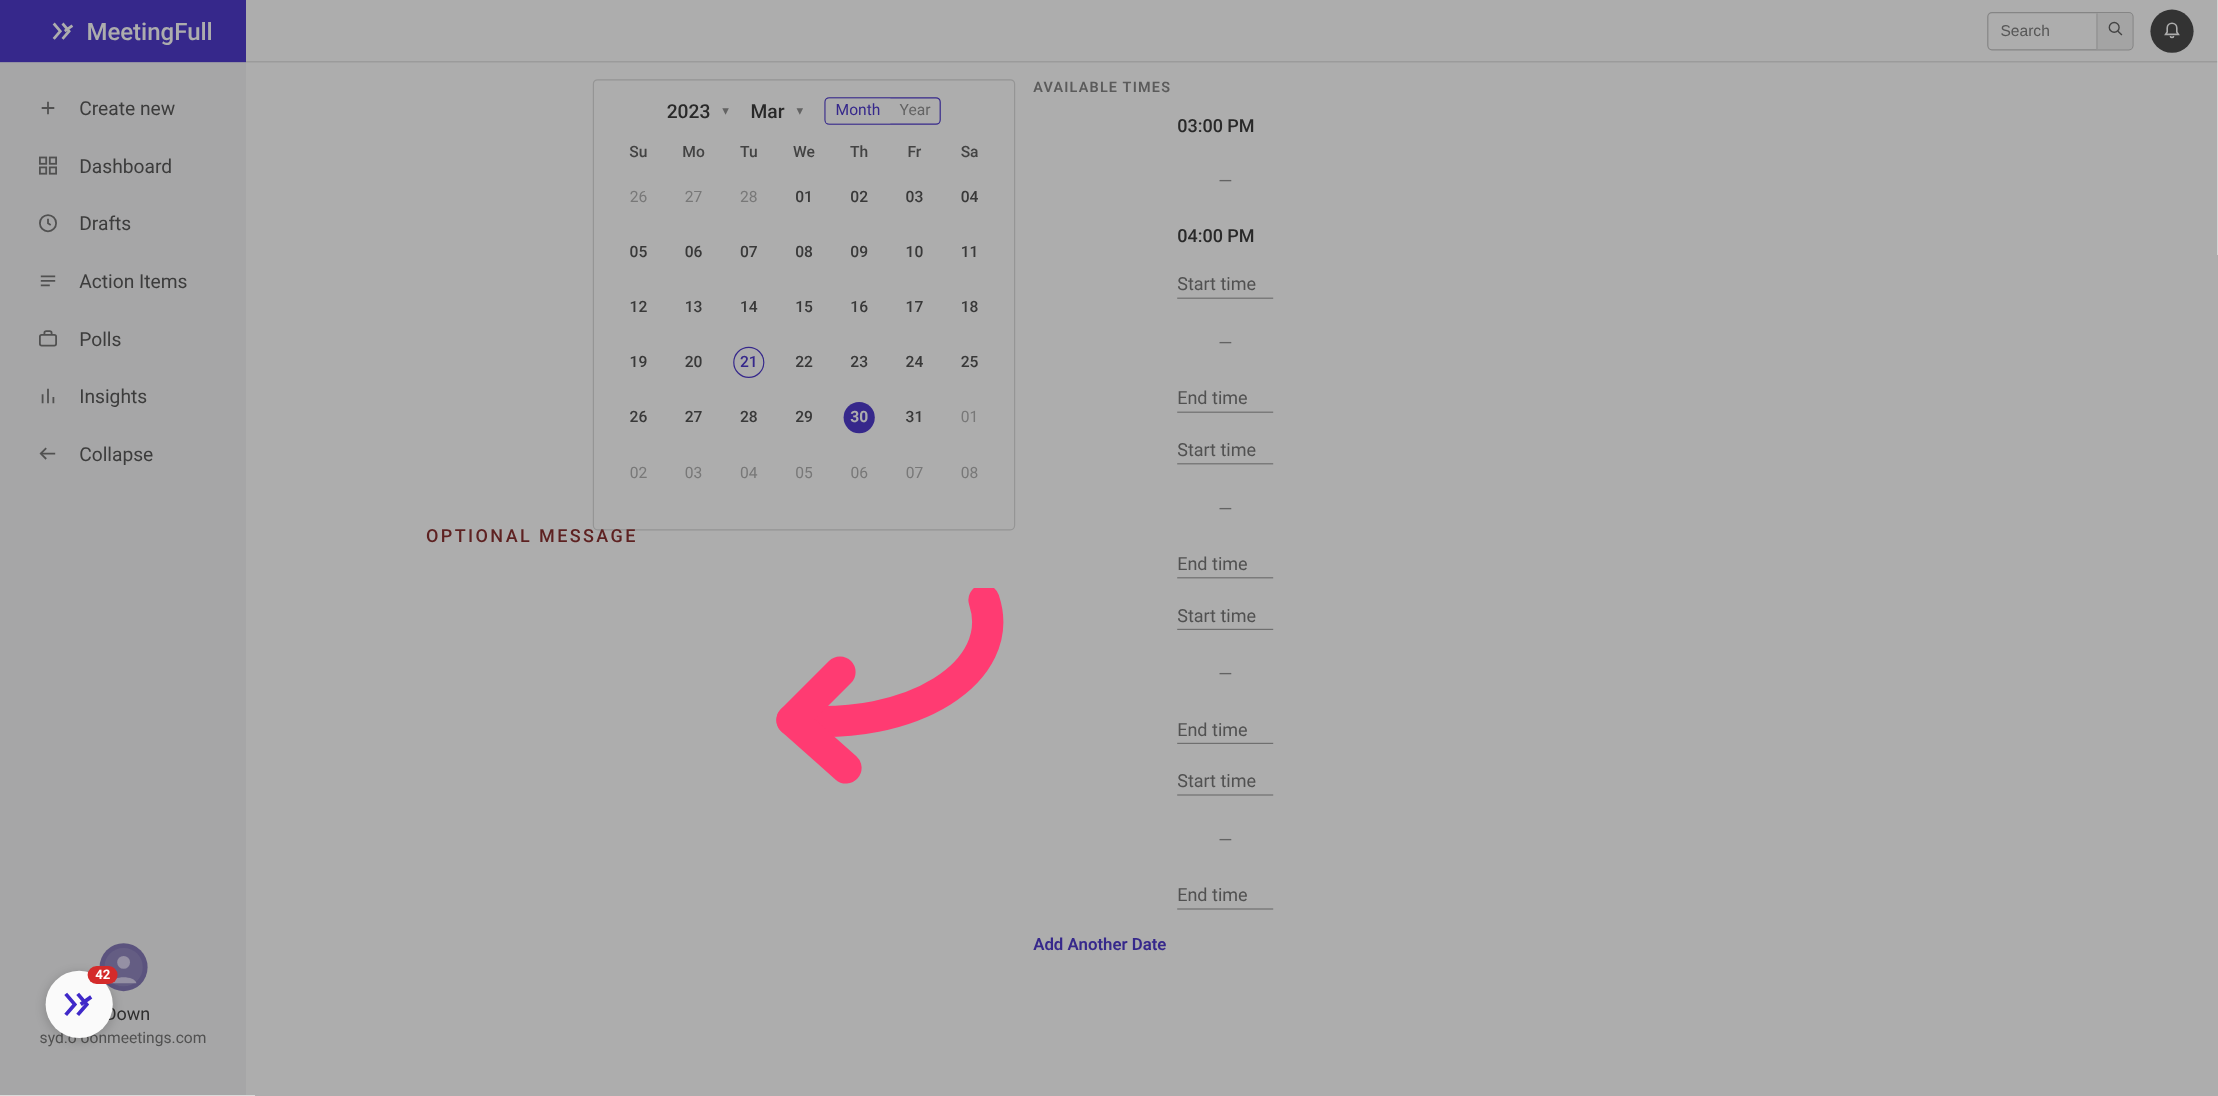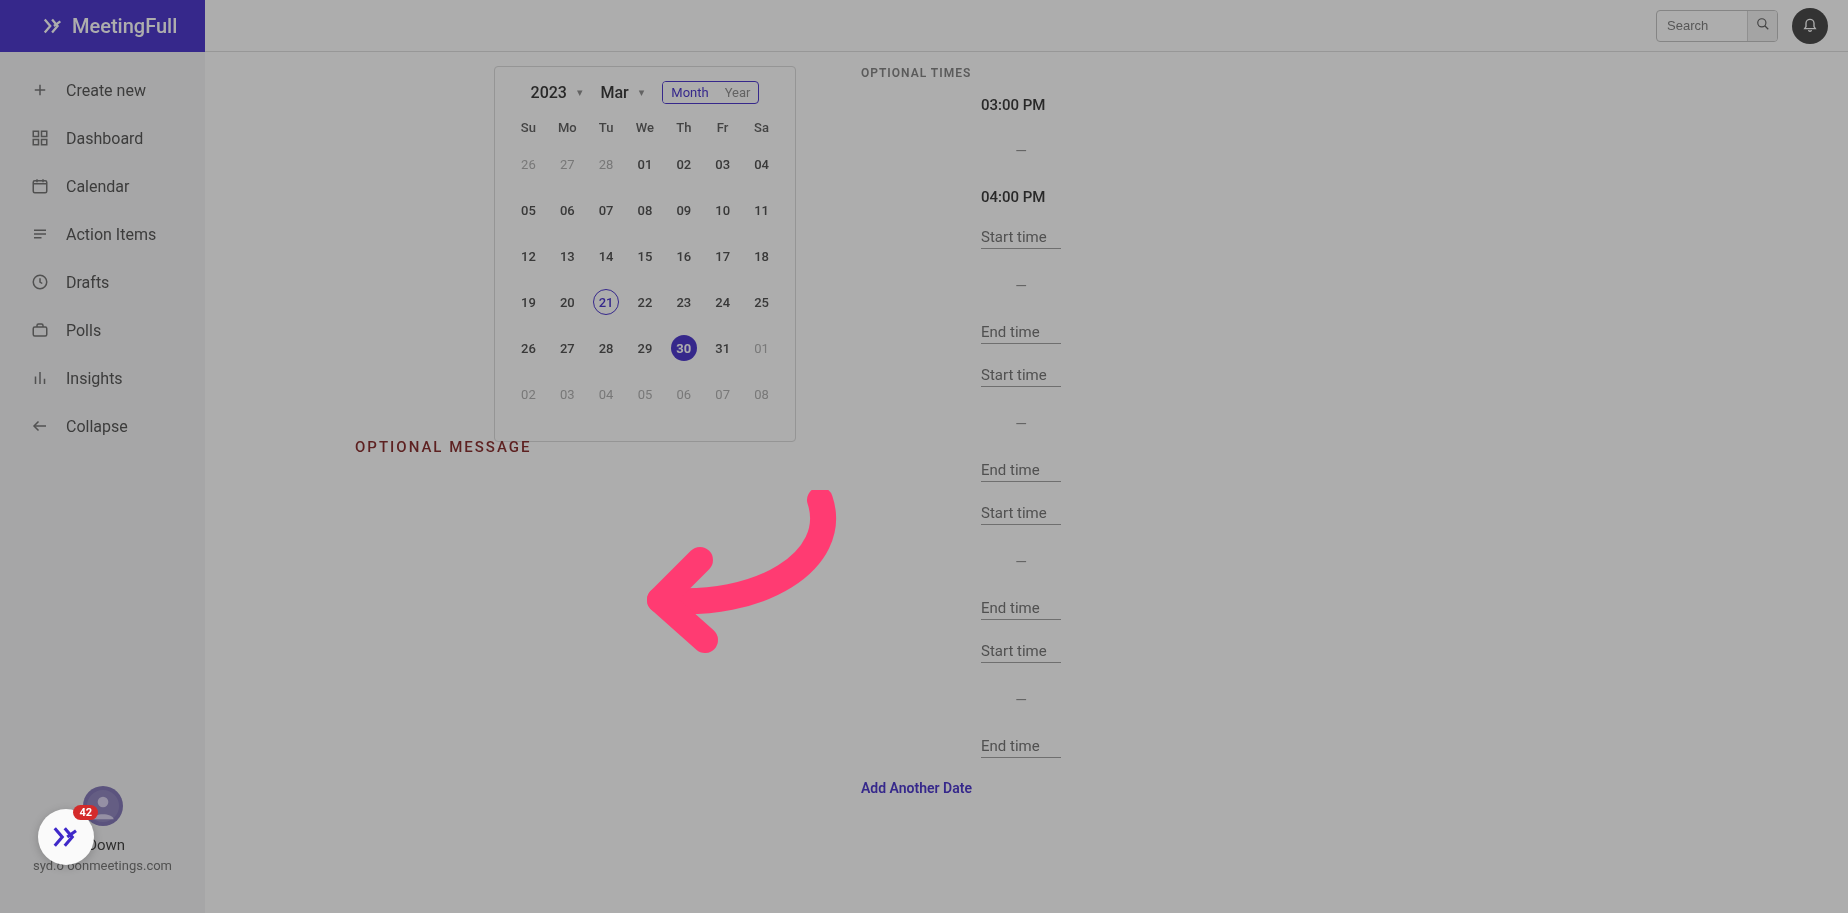--- a/index.html
+++ b/index.html
@@ -121,21 +121,21 @@
   .user-name { font-size: 15px; color: #333; margin-bottom: 4px; }
   .user-email { font-size: 13px; color: #6b6b6b; }
   
   .main {
     position: absolute; left: 205px; top: 52px; right: 0; bottom: 0;
     z-index: 5;
   }
   .calendar-card {
     position: absolute;
     left: 289px; top: 14px;
-    width: 302px;
+    width: 352px;
     border: 1px solid #d8d8d8;
     border-radius: 4px;
     background: #fff;
     padding: 14px 14px 24px 14px;
   }
   .cal-head {
     display: flex; align-items: center; justify-content: center;
     gap: 18px;
     margin-bottom: 10px;
   }
@@ -355,46 +355,35 @@
               <rect x="14" y="3" width="7" height="7"></rect>
               <rect x="3" y="14" width="7" height="7"></rect>
               <rect x="14" y="14" width="7" height="7"></rect>
             </svg>
           </span>
           <span>Dashboard</span>
         </div>
         <div class="side-item">
           <span class="side-icon">
             <svg width="18" height="18" viewBox="0 0 24 24" fill="none" stroke="currentColor" stroke-width="2">
-              <rect x="3" y="5" width="18" height="16" rx="2"></rect>
-              <line x1="3" y1="9" x2="21" y2="9"></line>
-              <line x1="8" y1="3" x2="8" y2="7"></line>
-              <line x1="16" y1="3" x2="16" y2="7"></line>
-            </svg>
-          </span>
-          <span>Calendar</span>
+              <circle cx="12" cy="12" r="9"></circle>
+              <path d="M12 7v5l3 2"></path>
+            </svg>
+          </span>
+          <span>Drafts</span>
         </div>
         <div class="side-item">
           <span class="side-icon">
             <svg width="18" height="18" viewBox="0 0 24 24" fill="none" stroke="currentColor" stroke-width="2">
               <line x1="4" y1="7" x2="20" y2="7"></line>
               <line x1="4" y1="12" x2="20" y2="12"></line>
               <line x1="4" y1="17" x2="14" y2="17"></line>
             </svg>
           </span>
           <span>Action Items</span>
-        </div>
-        <div class="side-item">
-          <span class="side-icon">
-            <svg width="18" height="18" viewBox="0 0 24 24" fill="none" stroke="currentColor" stroke-width="2">
-              <circle cx="12" cy="12" r="9"></circle>
-              <path d="M12 7v5l3 2"></path>
-            </svg>
-          </span>
-          <span>Drafts</span>
         </div>
         <div class="side-item">
           <span class="side-icon">
             <svg width="18" height="18" viewBox="0 0 24 24" fill="none" stroke="currentColor" stroke-width="2">
               <rect x="3" y="8" width="18" height="12" rx="2"></rect>
               <path d="M8 8V6a2 2 0 012-2h4a2 2 0 012 2v2"></path>
             </svg>
           </span>
           <span>Polls</span>
         </div>
@@ -513,21 +502,21 @@
               <td class="outside"><span class="cal-day-inner">05</span></td>
               <td class="outside"><span class="cal-day-inner">06</span></td>
               <td class="outside"><span class="cal-day-inner">07</span></td>
               <td class="outside"><span class="cal-day-inner">08</span></td>
             </tr>
           </tbody>
       </table>
     </div>
 
     <div class="avail">
-      <div class="avail-head">OPTIONAL TIMES</div>
+      <div class="avail-head">AVAILABLE TIMES</div>
       <div id="avail-rows">
           <div class="time-row filled">
             <span class="val">03:00 PM</span>
             <span class="dash">—</span>
             <span class="val">04:00 PM</span>
           </div>
           <div class="time-row empty">
             <span class="val">Start time</span>
             <span class="dash">—</span>
             <span class="val">End time</span>

